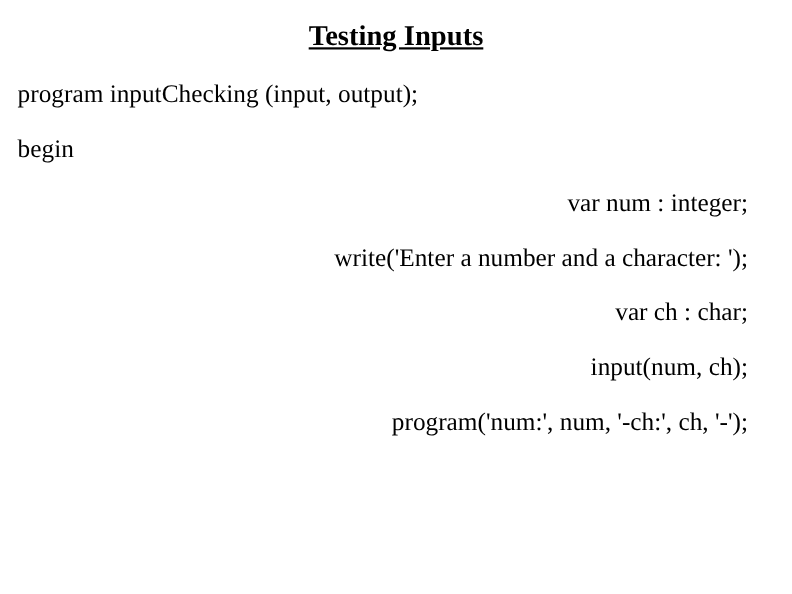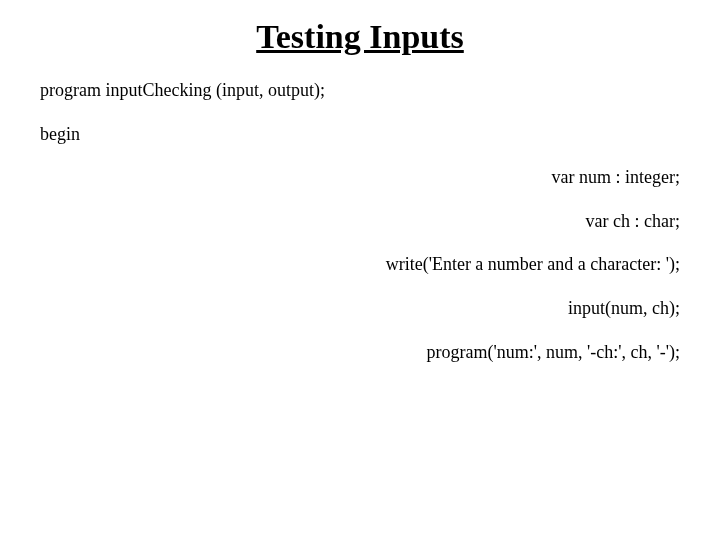--- a/index.html
+++ b/index.html
@@ -14,30 +14,30 @@
     overflow: hidden;
   }
   .slide {
     width: 720px;
     height: 540px;
     position: relative;
     box-sizing: border-box;
   }
   .title {
     text-align: center;
-    font-size: 34px;
+    font-size: 26px;
     font-weight: bold;
     text-decoration: underline;
     margin-top: 18px;
     margin-bottom: 24px;
   }
   .body {
-    padding-left: 40px;
+    padding-left: 16px;
     padding-right: 40px;
-    font-size: 18px;
+    font-size: 23px;
     line-height: 1.2;
     font-family: Liberation Serif, serif;
   }
   .body p {
     margin: 0 0 22px 0;
   }
   .indent {
     padding-left: 18px;
     text-align: right;
   }
@@ -45,19 +45,19 @@
 </head>
 <body>
 
 <div class="slide">
   <div class="title">Testing Inputs</div>
 
   <div class="body">
     <p>program inputChecking (input, output);</p>
     <p>begin</p>
     <p class="indent">var num : integer;</p>
+    <p class="indent">write('Enter a number and a character: ');</p>
     <p class="indent">var ch    : char;</p>
-    <p class="indent">write('Enter a number and a character: ');</p>
     <p class="indent">input(num, ch);</p>
     <p class="indent">program('num:', num, '-ch:', ch, '-');</p>
   </div>
 
 </div>
 
 </body></html>

